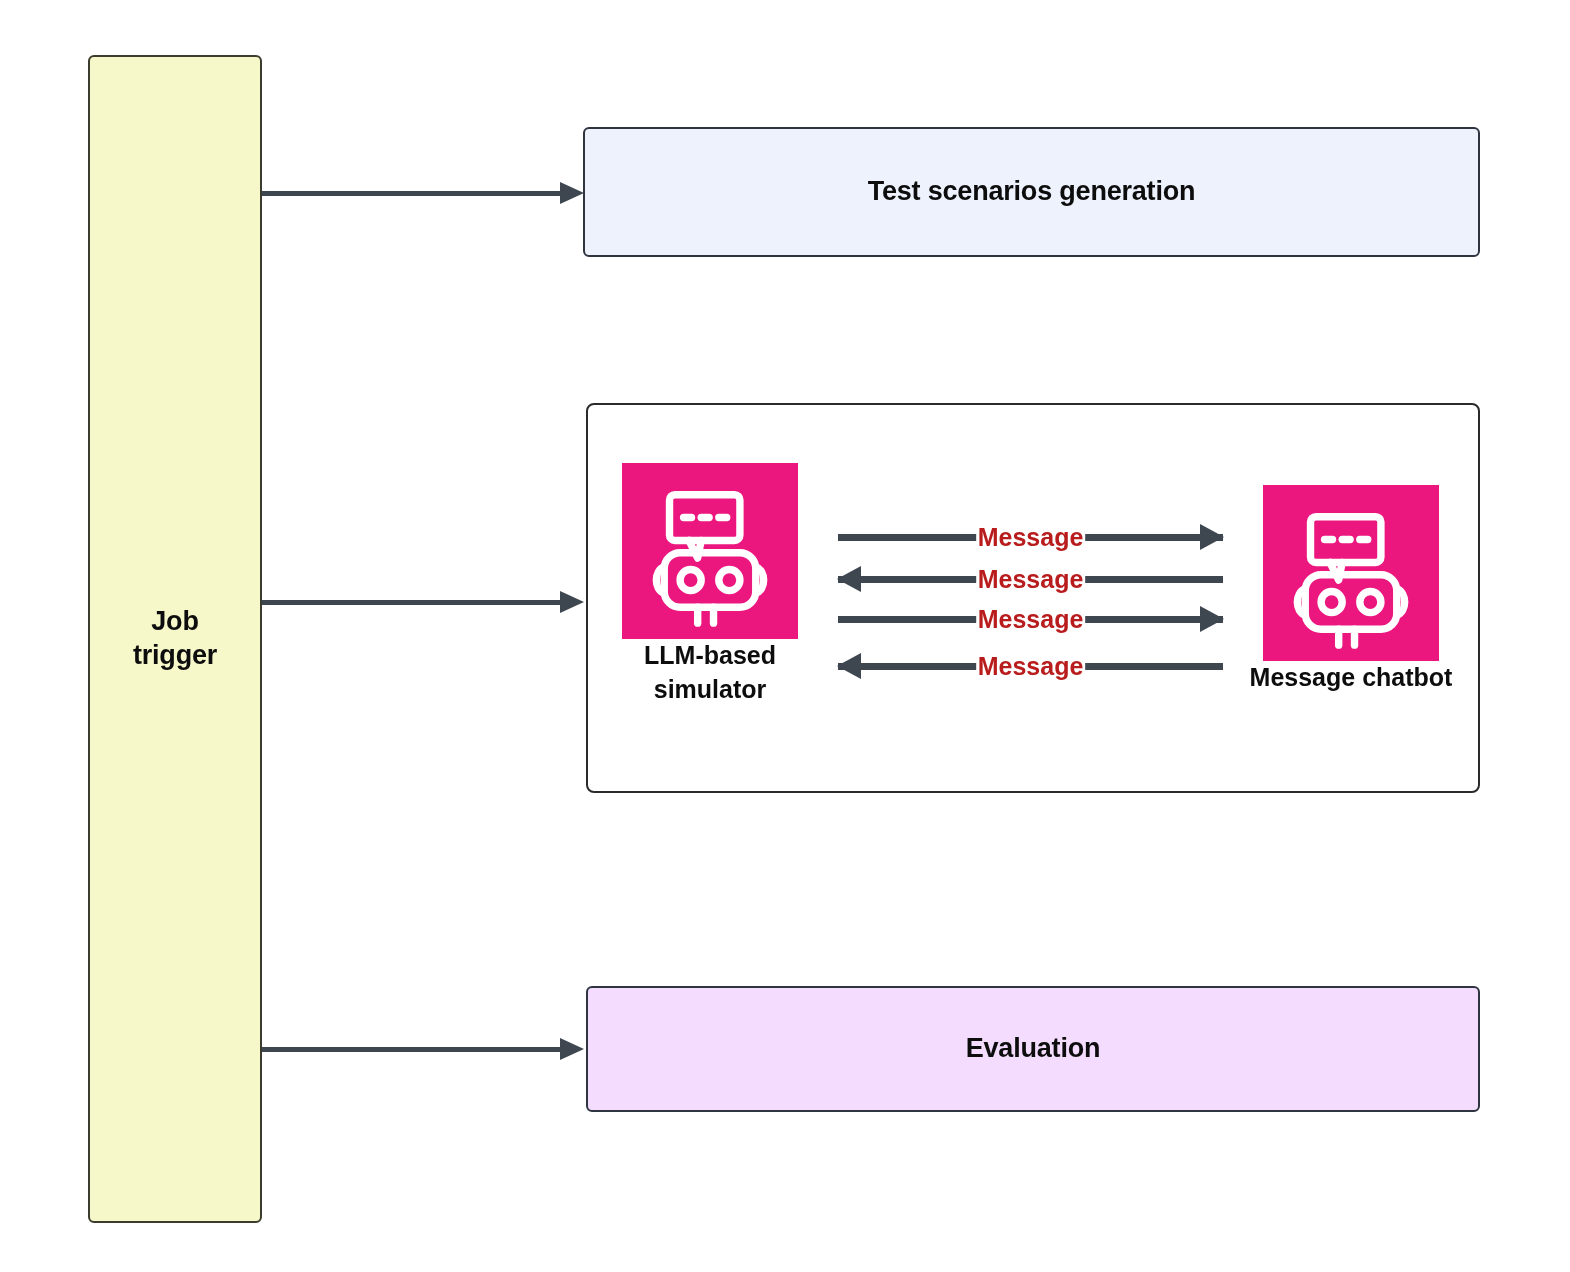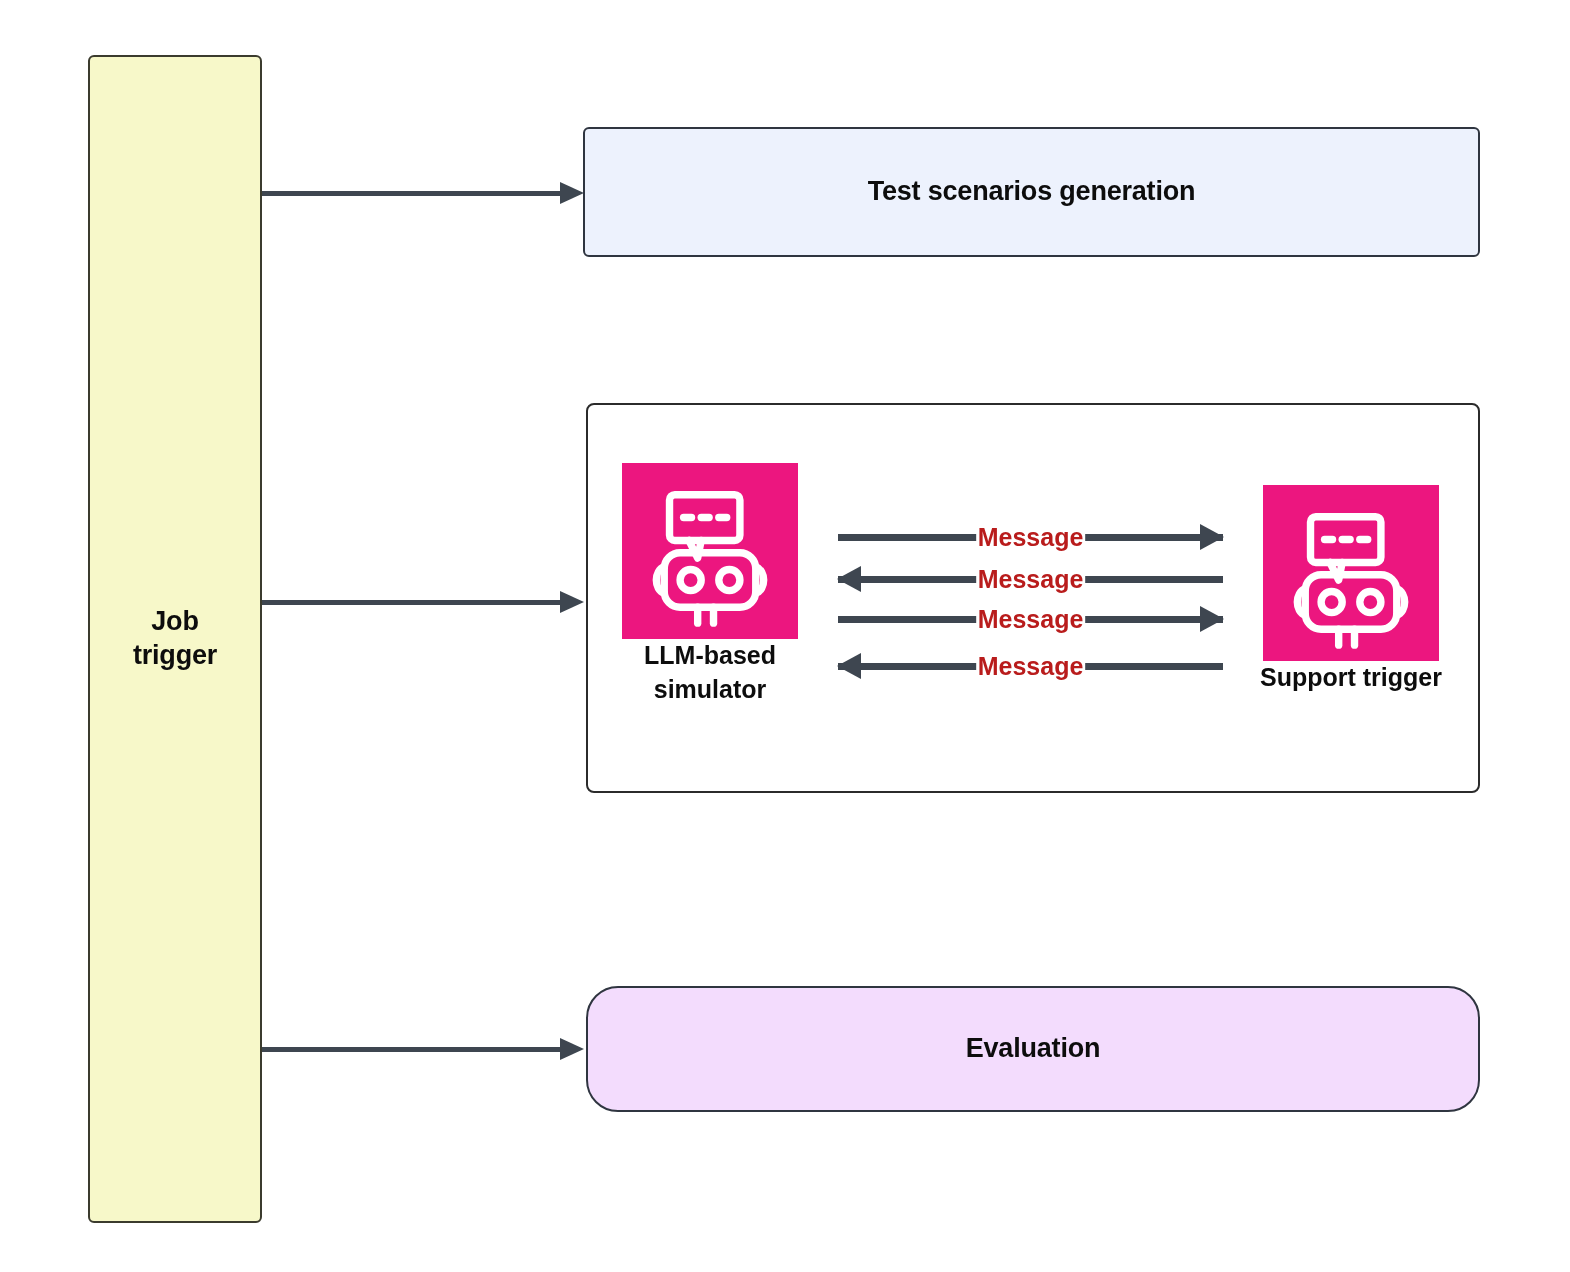--- a/index.html
+++ b/index.html
@@ -63,21 +63,20 @@
   #test-scenarios .node-label { font-size: 27px; }
 
   
   #evaluation {
     left: 586px;
     top: 986px;
     width: 894px;
     height: 126px;
     background: #F3DCFD;
     border-color: #2f3540;
-    border-radius: 32px;
   }
   #evaluation .node-label { font-size: 27px; }
 
   
   #sim-container {
     position: absolute;
     left: 586px;
     top: 403px;
     width: 894px;
     height: 390px;
@@ -264,21 +263,21 @@
           <rect x="24" y="51" width="52" height="31" rx="9"></rect>
           <path d="M24 59 C18 61 18 72 24 74"></path>
           <path d="M76 59 C82 61 82 72 76 74"></path>
           <circle cx="39" cy="66.5" r="6"></circle>
           <circle cx="61" cy="66.5" r="6"></circle>
           <line x1="43" y1="82" x2="43" y2="91"></line>
           <line x1="52" y1="82" x2="52" y2="91"></line>
         </g>
       </svg>
     </span>
-    <span class="agent-caption">Support trigger</span>
+    <span class="agent-caption">Message chatbot</span>
   </div>
 
   <div class="msg-row to-right" id="msg-0">
     <span class="msg-line"></span>
     <span class="msg-head"></span>
     <span class="msg-label">Message</span>
   </div>
   <div class="msg-row to-left" id="msg-1">
     <span class="msg-line"></span>
     <span class="msg-head"></span>

